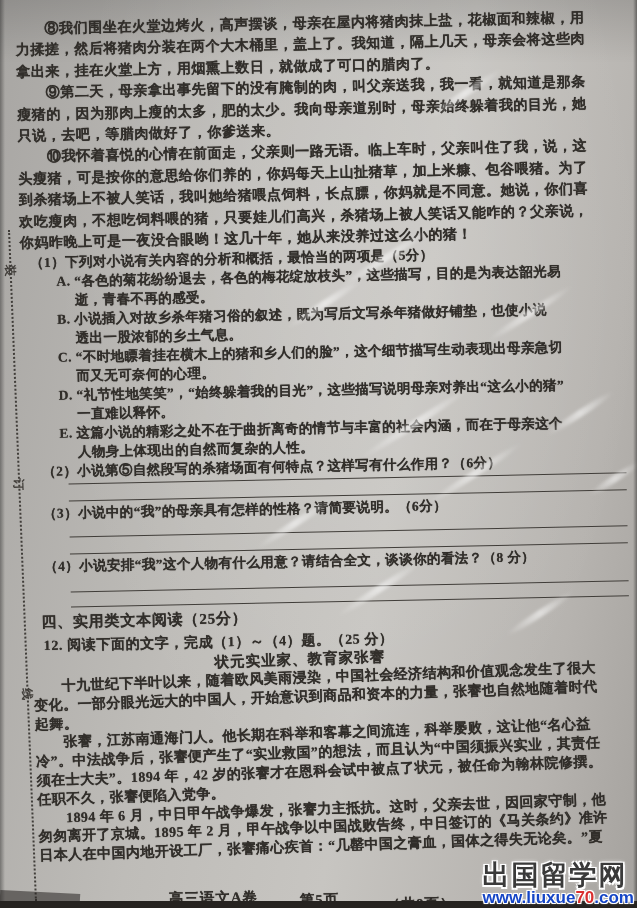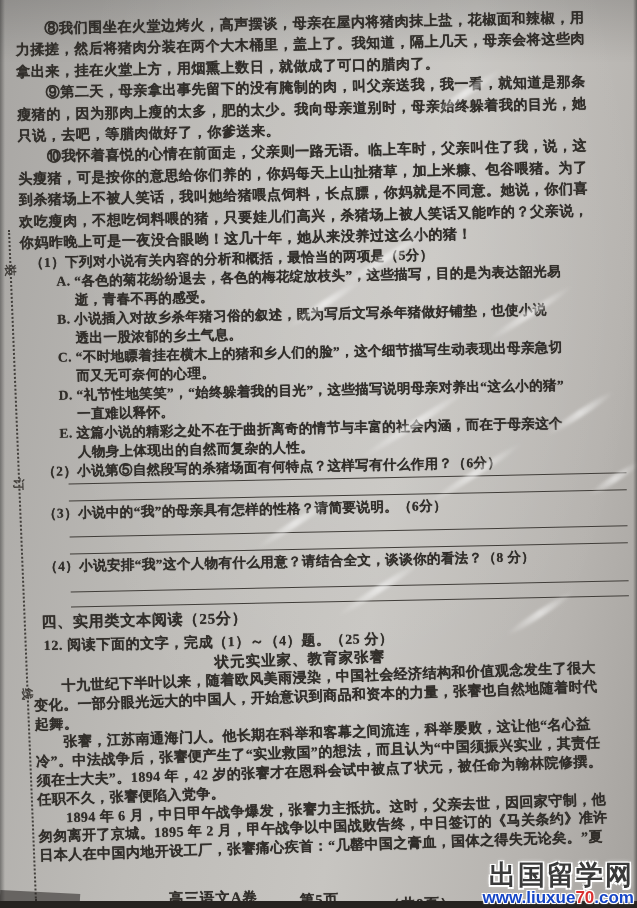--- a/index.html
+++ b/index.html
@@ -55,21 +55,21 @@
   .biolines .ind{text-indent:28px;}
   .footer{display:flex;margin-top:26px;margin-left:136px;
     font-size:14.5px;letter-spacing:1px;}
   .footer .fpage{margin-left:42px;margin-top:4px;}
   .footer .ftotal{margin-left:46px;margin-top:10px;}
 
   .streak{position:absolute;z-index:5;height:7px;border-radius:50%;
     background:linear-gradient(90deg,transparent,rgba(255,255,255,.55),transparent);
     filter:blur(1.5px);transform:rotate(-33deg);pointer-events:none;}
 
-  .watermark{position:absolute;right:3px;bottom:1px;z-index:10;text-align:right;
+  .watermark{position:absolute;right:3px;bottom:1px;z-index:10;
     font-family:"Liberation Sans","DejaVu Sans",sans-serif;line-height:1.05;}
   .wm-name{font-size:27px;font-weight:bold;color:#3a3a3a;letter-spacing:2px;
     text-shadow:-1.5px -1.5px 0 #fff,1.5px -1.5px 0 #fff,-1.5px 1.5px 0 #fff,
       1.5px 1.5px 0 #fff,0 0 4px #fff;}
   .wm-url{font-size:17px;font-weight:bold;
     text-shadow:-1px -1px 0 #fff,1px -1px 0 #fff,-1px 1px 0 #fff,1px 1px 0 #fff,0 0 3px #fff;}
   .wm-blue{color:#1646c6;}
   .wm-red{color:#d92f2f;}
 </style>
 </head>

